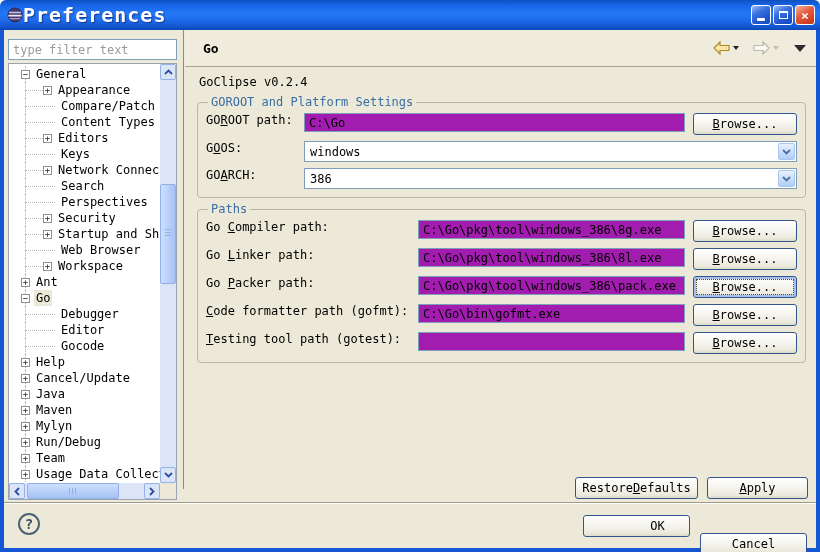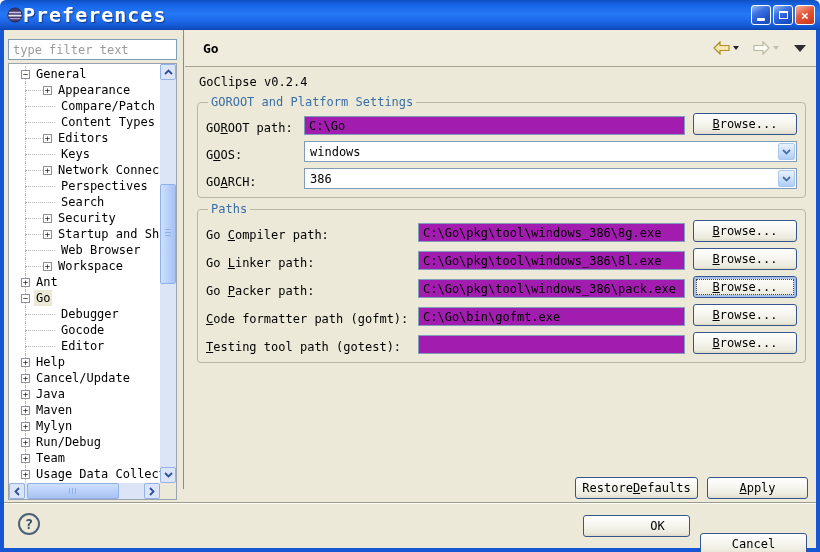--- a/index.html
+++ b/index.html
@@ -58,21 +58,21 @@
   .nav-icons{display:flex;align-items:center;gap:3px;}
   .tri{width:0;height:0;border-left:4px solid transparent;border-right:4px solid transparent;border-top:5px solid #222;}
   .tri.disabled{border-top-color:#c3c0b0;}
   .tri.big{border-left:6px solid transparent;border-right:6px solid transparent;border-top:7px solid #2e2e2e;margin-left:12px;}
   .nav-gap{width:8px;}
   .content{position:absolute;left:0;right:0;top:37px;bottom:0;}
   .version-text{margin:8px 0 0 14px;height:16px;}
 
   fieldset.group{margin:4px 10px 0 12px;border:1px solid #b9b6a4;border-radius:4px;padding:2px 8px 8px 8px;box-sizing:border-box;}
   fieldset.group legend{color:#3a6ea5;padding:0 3px;margin-left:2px;font-size:12px;}
-  .frow{display:flex;align-items:flex-end;margin-top:6px;}
+  .frow{display:flex;align-items:flex-start;margin-top:6px;}
   .frow:first-of-type{margin-top:2px;}
   .flabel{width:98px;flex:none;}
   .flabel.wide{width:212px;}
   .xp-input{flex:1;height:19px;box-sizing:border-box;border:1px solid #7F9DB9;background:#a21caf;font:12px "DejaVu Sans Mono",monospace;padding:1px 4px;}
   .xp-combo{flex:1;height:21px;box-sizing:border-box;border:1px solid #7F9DB9;background:#fff;position:relative;display:flex;align-items:center;padding-left:5px;}
   .combo-arrow{position:absolute;right:1px;top:1px;bottom:1px;width:17px;background:linear-gradient(180deg,#e9f1fd 0%,#c2d9f9 70%,#aecdf5 100%);border:1px solid #a8c8f0;border-radius:2px;box-sizing:border-box;display:flex;align-items:center;justify-content:center;}
 
   .btn{box-sizing:border-box;height:22px;border:1px solid #35568c;border-radius:3px;background:linear-gradient(180deg,#ffffff 0%,#f6f5ef 45%,#eceade 85%,#dcd9c8 100%);font:12px "DejaVu Sans Mono",monospace;color:#000;display:inline-flex;align-items:center;justify-content:center;box-shadow:inset 0 1px 0 #fff;}
   .btn.browse{width:104px;margin-left:8px;flex:none;}
   .btn.focused{box-shadow:inset 0 0 0 2px #a5c0ee;outline:1px dotted #444;outline-offset:-4px;}
@@ -141,24 +141,24 @@
               <span class="tree-label">Editors</span>
             </div>
             <div class="tree-row lvl1 noexp">
               <span class="tree-label">Keys</span>
             </div>
             <div class="tree-row lvl1">
               <span class="expbox">+</span>
               <span class="tree-label">Network Connect</span>
             </div>
             <div class="tree-row lvl1 noexp">
+              <span class="tree-label">Search</span>
+            </div>
+            <div class="tree-row lvl1 noexp">
               <span class="tree-label">Perspectives</span>
-            </div>
-            <div class="tree-row lvl1 noexp">
-              <span class="tree-label">Search</span>
             </div>
             <div class="tree-row lvl1">
               <span class="expbox">+</span>
               <span class="tree-label">Security</span>
             </div>
             <div class="tree-row lvl1">
               <span class="expbox">+</span>
               <span class="tree-label">Startup and Shu</span>
             </div>
             <div class="tree-row lvl1 noexp">
@@ -173,24 +173,24 @@
               <span class="tree-label">Ant</span>
             </div>
             <div class="tree-row lvl0">
               <span class="expbox">−</span>
               <span class="tree-label selected">Go</span>
             </div>
             <div class="tree-row lvl1 noexp">
               <span class="tree-label">Debugger</span>
             </div>
             <div class="tree-row lvl1 noexp">
+              <span class="tree-label">Editor</span>
+            </div>
+            <div class="tree-row lvl1 noexp">
               <span class="tree-label">Gocode</span>
-            </div>
-            <div class="tree-row lvl1 noexp">
-              <span class="tree-label">Editor</span>
             </div>
             <div class="tree-row lvl0">
               <span class="expbox">+</span>
               <span class="tree-label">Help</span>
             </div>
             <div class="tree-row lvl0">
               <span class="expbox">+</span>
               <span class="tree-label">Cancel/Update</span>
             </div>
             <div class="tree-row lvl0">

